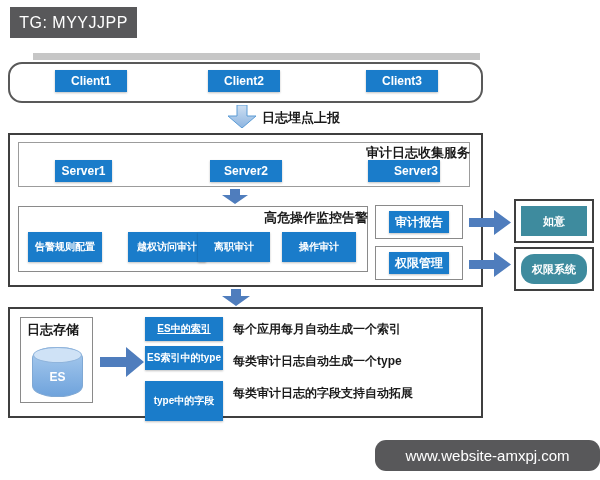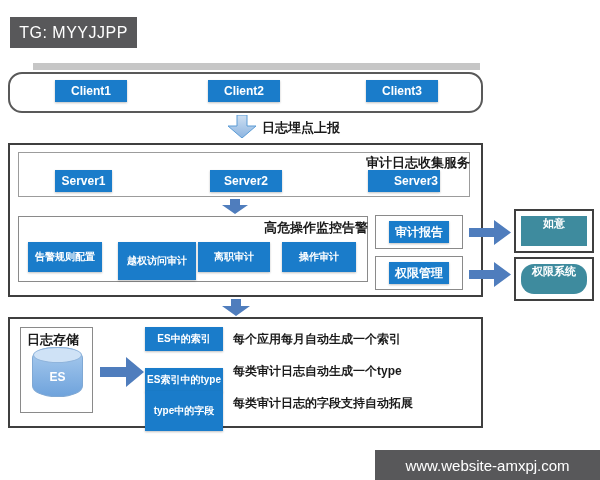--- a/index.html
+++ b/index.html
@@ -1,43 +1,43 @@
 <!DOCTYPE html>
 <html><head>
 <meta charset="utf-8">
 <style>
   html,body{margin:0;padding:0;background:#fff;}
   #stage{
     position:relative;width:600px;height:480px;background:#ffffff;overflow:hidden;
     font-family:"Liberation Sans","DejaVu Sans",sans-serif;
   }
-  .abs{position:absolute;box-sizing:border-box;margin-top:10px;}
+  .abs{position:absolute;box-sizing:border-box;}
 
   
   .banner{background:#58585a;color:#fff;display:flex;align-items:center;justify-content:center;}
   .banner.top{font-size:16px;letter-spacing:.5px;}
-  .banner.bottom{font-size:15px;}
+  .banner.bottom{font-size:15px;border-radius:11px;}
 
   .gray-strip{background:#c6c6c6;}
 
   
   .round-box{background:#fff;border:2px solid #595959;border-radius:14px;}
   .outer-box{background:#fff;border:2px solid #3f3f3f;}
   .inner-box{background:#fff;border:1px solid #9c9c9c;}
 
   
   .bluebox{background:#1a7cca;color:#fff;display:flex;align-items:center;justify-content:center;
            font-weight:bold;box-shadow:0 1px 2px rgba(0,0,0,.25);}
   .node{font-size:12px;}
   .small-node{font-size:10px;}
   .mid-node{font-size:12px;}
 
   
   .teal-outer{background:#fff;border:2px solid #3f3f3f;}
-  .tealbox{background:#3e8b9e;color:#fff;display:flex;justify-content:center;
+  .tealbox{background:#3e8b9e;color:#fff;display:flex;align-items:center;justify-content:center;
            font-weight:bold;font-size:11px;}
 
   .sec-title{font-size:13px;font-weight:bold;color:#1a1a1a;text-align:right;}
   .flow-label{font-size:13px;font-weight:bold;color:#1a1a1a;}
   .desc{font-size:12px;font-weight:bold;color:#1a1a1a;display:flex;align-items:center;}
 
   
   .cylinder{position:absolute;background:linear-gradient(#a9cbee,#6fa3dc);
             border-radius:24px/11px;border:1px solid #7fa8d4;}
   .cylinder::before{content:"";position:absolute;left:0;right:0;top:-1px;height:16px;
@@ -99,21 +99,21 @@
     <svg width="26" height="15" viewBox="0 0 26 15">
       <polygon points="8,0 18,0 18,6 26,6 13,15 0,6 8,6" fill="#4f7dbd"></polygon>
     </svg>
   </div>
 
   <div class="abs inner-box" style="left:18px;top:206px;width:350px;height:66px;border-color:#8a8a8a;"></div>
   <div class="abs sec-title" style="left:18px;top:209px;width:350px;">高危操作监控告警</div>
   <div class="abs bluebox small-node" style="left:28px;top:232px;width:74px;height:30px;">
     <span>告警规则配置</span>
   </div>
-  <div class="abs bluebox small-node" style="left:118px;top:232px;width:78px;height:38px;">
+  <div class="abs bluebox small-node" style="left:128px;top:232px;width:78px;height:30px;">
     <span>越权访问审计</span>
   </div>
   <div class="abs bluebox small-node" style="left:198px;top:232px;width:72px;height:30px;">
     <span>离职审计</span>
   </div>
   <div class="abs bluebox small-node" style="left:282px;top:232px;width:74px;height:30px;">
     <span>操作审计</span>
   </div>
 
   <div class="abs inner-box" style="left:375px;top:205px;width:88px;height:34px;border-color:#8a8a8a;"></div>
@@ -158,26 +158,26 @@
   <div class="cylinder" style="left:32px;top:347px;width:49px;height:48px;">
     <div class="cyl-label" style="top:22px;">ES</div>
   </div>
 
   <div class="abs" style="left:100px;top:347px;">
     <svg width="44" height="30" viewBox="0 0 44 30">
       <polygon points="0,10 26,10 26,0 44,15 26,30 26,20 0,20" fill="#4f7dbd"></polygon>
     </svg>
   </div>
 
-  <div class="abs bluebox small-node" style="left:145px;top:317px;width:78px;height:24px;">
+  <div class="abs bluebox small-node" style="left:145px;top:317px;width:78px;height:24px;text-decoration:underline;">
     <span>ES中的索引</span>
   </div>
   <div class="abs desc" style="left:233px;top:317px;height:24px;">每个应用每月自动生成一个索引</div>
 
-  <div class="abs bluebox small-node" style="left:145px;top:358px;width:78px;height:24px;">
+  <div class="abs bluebox small-node" style="left:145px;top:346px;width:78px;height:24px;">
     <span>ES索引中的type</span>
   </div>
   <div class="abs desc" style="left:233px;top:349px;height:24px;">每类审计日志自动生成一个type</div>
 
   <div class="abs bluebox small-node" style="left:145px;top:381px;width:78px;height:40px;">
     <span>type中的字段</span>
   </div>
   <div class="abs desc" style="left:233px;top:381px;height:24px;">每类审计日志的字段支持自动拓展</div>
 
   <div class="abs banner bottom" style="left:375px;top:440px;width:225px;height:31px;">

